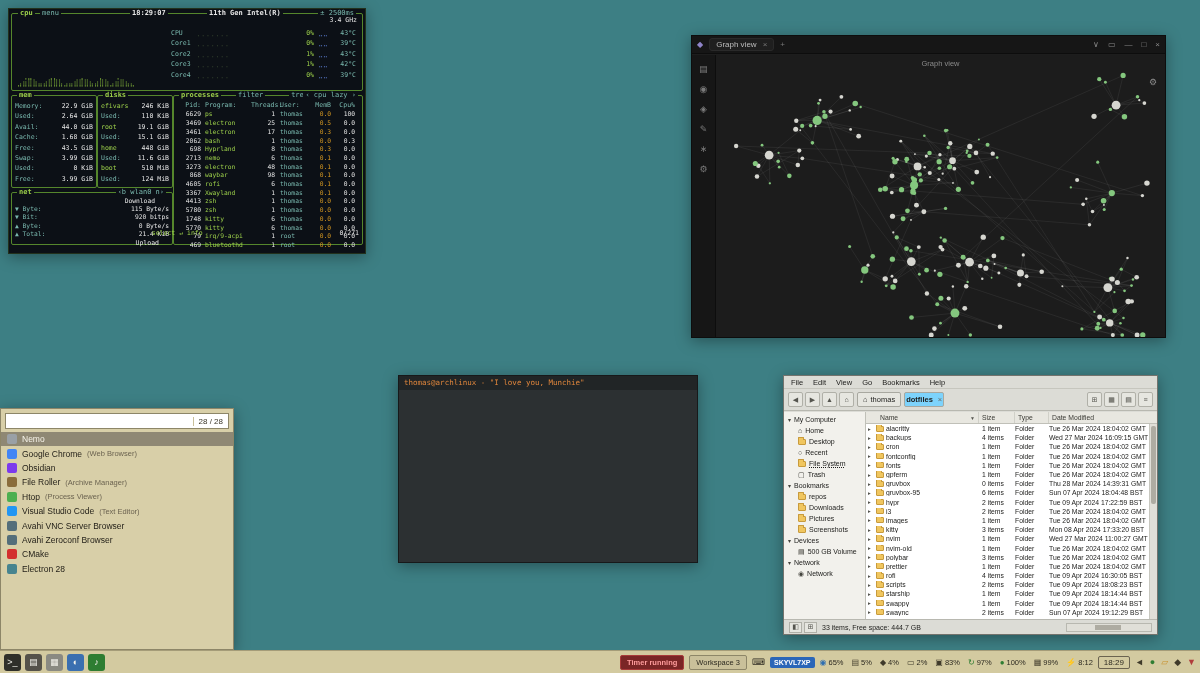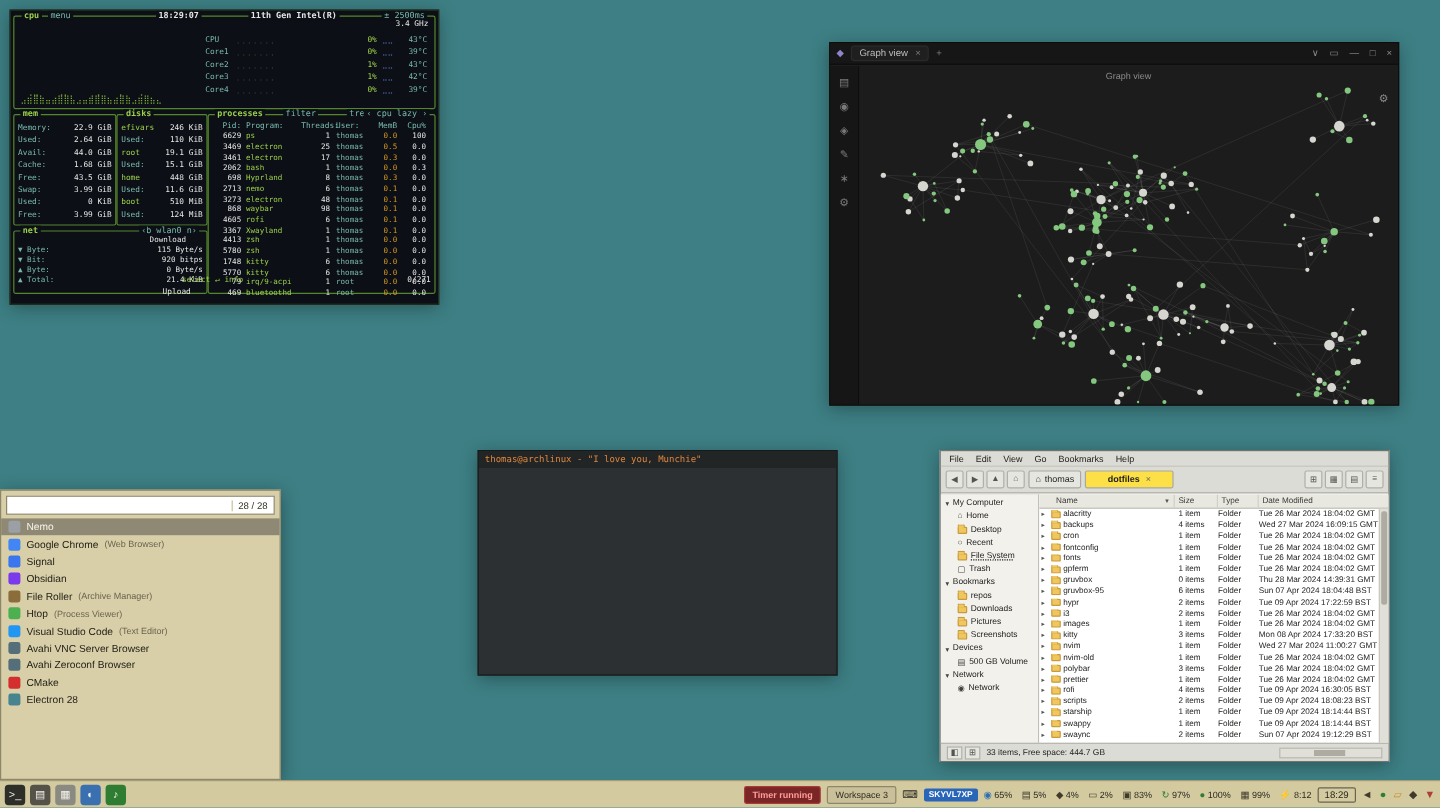--- a/index.html
+++ b/index.html
@@ -77,21 +77,21 @@
 
   
   #fm{left:783px;top:375px;width:375px;height:260px;background:#dcdcd6;border:1px solid #73736d;color:#1c1c1a}
   .fm-menubar{height:13px;display:flex;gap:10px;align-items:center;padding:0 7px;font-size:7.5px;
               border-bottom:1px solid #c6c6be}
   .fm-toolbar{height:22px;display:flex;align-items:center;gap:3px;padding:0 4px;border-bottom:1px solid #b8b8b0}
   .fm-navbtn{width:15px;height:15px;border:1px solid #b0b0a8;background:#e6e6e0;border-radius:2px;display:flex;
              align-items:center;justify-content:center;font-size:7px;color:#55554f}
   .fm-pathbtn{height:15px;border:1px solid #a8a8a0;background:#e6e6e0;border-radius:2px;padding:0 5px;display:flex;
               align-items:center;gap:3px;font-size:7.5px}
-  .fm-tab{height:15px;border:1px solid #a8a8a0;background:#fde047;border-radius:2px;padding:0 18px;display:flex;
+  .fm-tab{height:15px;border:1px solid #a8a8a0;background:#7dd3fc;border-radius:2px;padding:0 1px;display:flex;
           align-items:center;gap:5px;font-size:7.5px;font-weight:bold}
   .fm-viewgrp{margin-left:auto;display:flex;gap:2px}
   .fm-body{position:absolute;top:36px;bottom:15px;left:0;right:0;display:flex}
   .fm-sidebar{width:82px;background:#f2f1ec;border-right:1px solid #c0c0b8;overflow:hidden;font-size:7px;padding-top:2px}
   .fm-side-row{height:11px;display:flex;align-items:center;gap:3px;padding-left:4px;white-space:nowrap}
   .fm-side-row.indent{padding-left:14px}
   .side-arrow{font-size:6px;color:#44443e}
   .side-glyph{font-size:7px;color:#44443e}
   .underl{text-decoration:underline dotted}
   .fm-main{flex:1;display:flex;flex-direction:column;background:#fff;position:relative;overflow:hidden}
@@ -964,24 +964,20 @@
       <div class="am-item selected">
         <span class="am-icon" style="background: rgb(154, 160, 166);"></span>
         <span>Nemo</span>
       </div>
       <div class="am-item">
         <span class="am-icon" style="background: rgb(66, 133, 244);"></span>
         <span>Google Chrome</span>
         <span class="am-desc">(Web Browser)</span>
       </div>
       <div class="am-item">
-        <span class="am-icon" style="background: rgb(58, 118, 240);"></span>
-        <span>Signal</span>
-      </div>
-      <div class="am-item">
         <span class="am-icon" style="background: rgb(124, 58, 237);"></span>
         <span>Obsidian</span>
       </div>
       <div class="am-item">
         <span class="am-icon" style="background: rgb(138, 109, 59);"></span>
         <span>File Roller</span>
         <span class="am-desc">(Archive Manager)</span>
       </div>
       <div class="am-item">
         <span class="am-icon" style="background: rgb(76, 175, 80);"></span>

